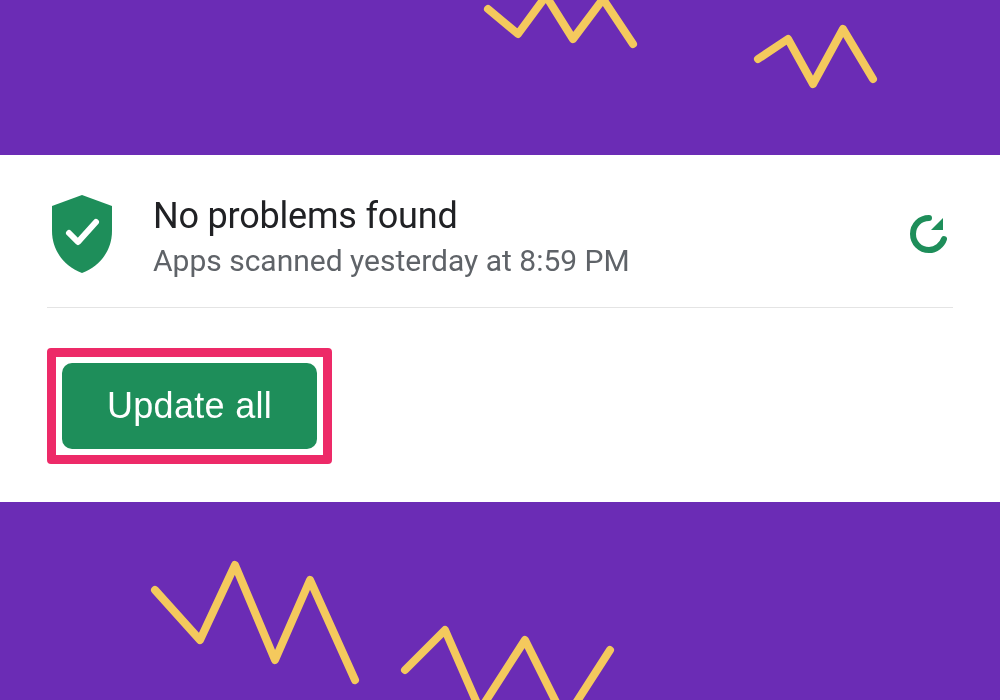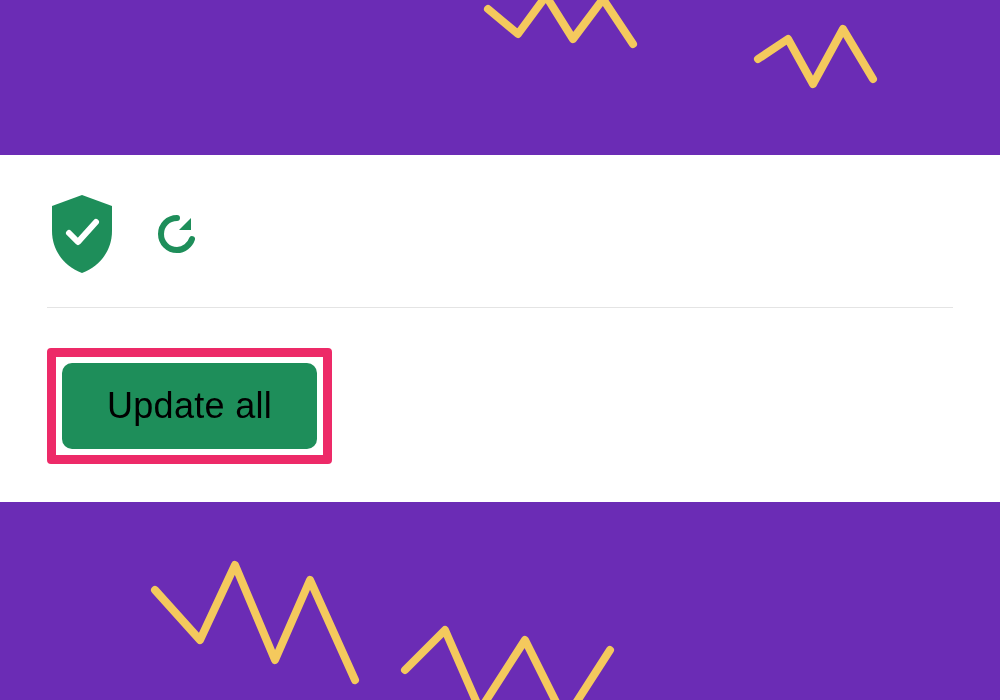--- a/index.html
+++ b/index.html
@@ -69,21 +69,21 @@
       color: #5f6368;
       margin-top: 8px;
     }
     .highlight {
       border: 9px solid #ed2a68;
       padding: 6px;
       border-radius: 4px;
     }
     .update-btn {
       background: #1e8e5a;
-      color: #000000;
+      color: #ffffff;
       font-size: 36px;
       font-weight: 400;
       border: none;
       padding: 22px 45px;
       border-radius: 10px;
       cursor: pointer;
       letter-spacing: 0.3px;
     }
   </style>
 </head>
@@ -100,20 +100,24 @@
 </svg>
 
 <div class="card">
   <div class="row-1">
     <div class="shield-wrap">
       <svg width="70" height="82" viewBox="0 0 70 82">
         <path d="M35 2 L65 13 L65 38 C65 58 52 74 35 80 C18 74 5 58 5 38 L5 13 Z" fill="#1e8e5a"></path>
         <path d="M22 40 L31 49 L49 29" stroke="#ffffff" stroke-width="6" fill="none" stroke-linecap="round" stroke-linejoin="round"></path>
       </svg>
     </div>
+    <div class="shield-text">
+      <div class="shield-title">No problems found</div>
+      <div class="shield-sub">Apps scanned yesterday at 8:59 PM</div>
+    </div>
     <div class="refresh-wrap">
       <svg width="48" height="48" viewBox="0 0 48 48">
         <path d="M24 8 C15 8 8 15 8 24 C8 33 15 40 24 40 C31 40 37 35 39 29" stroke="#1e8e5a" stroke-width="6" fill="none" stroke-linecap="round"></path>
         <path d="M38 8 L38 20 L26 20 Z" fill="#1e8e5a"></path>
       </svg>
     </div>
   </div>
   <div class="row-2">
     <div class="highlight">
       <button class="update-btn">Update all</button>

